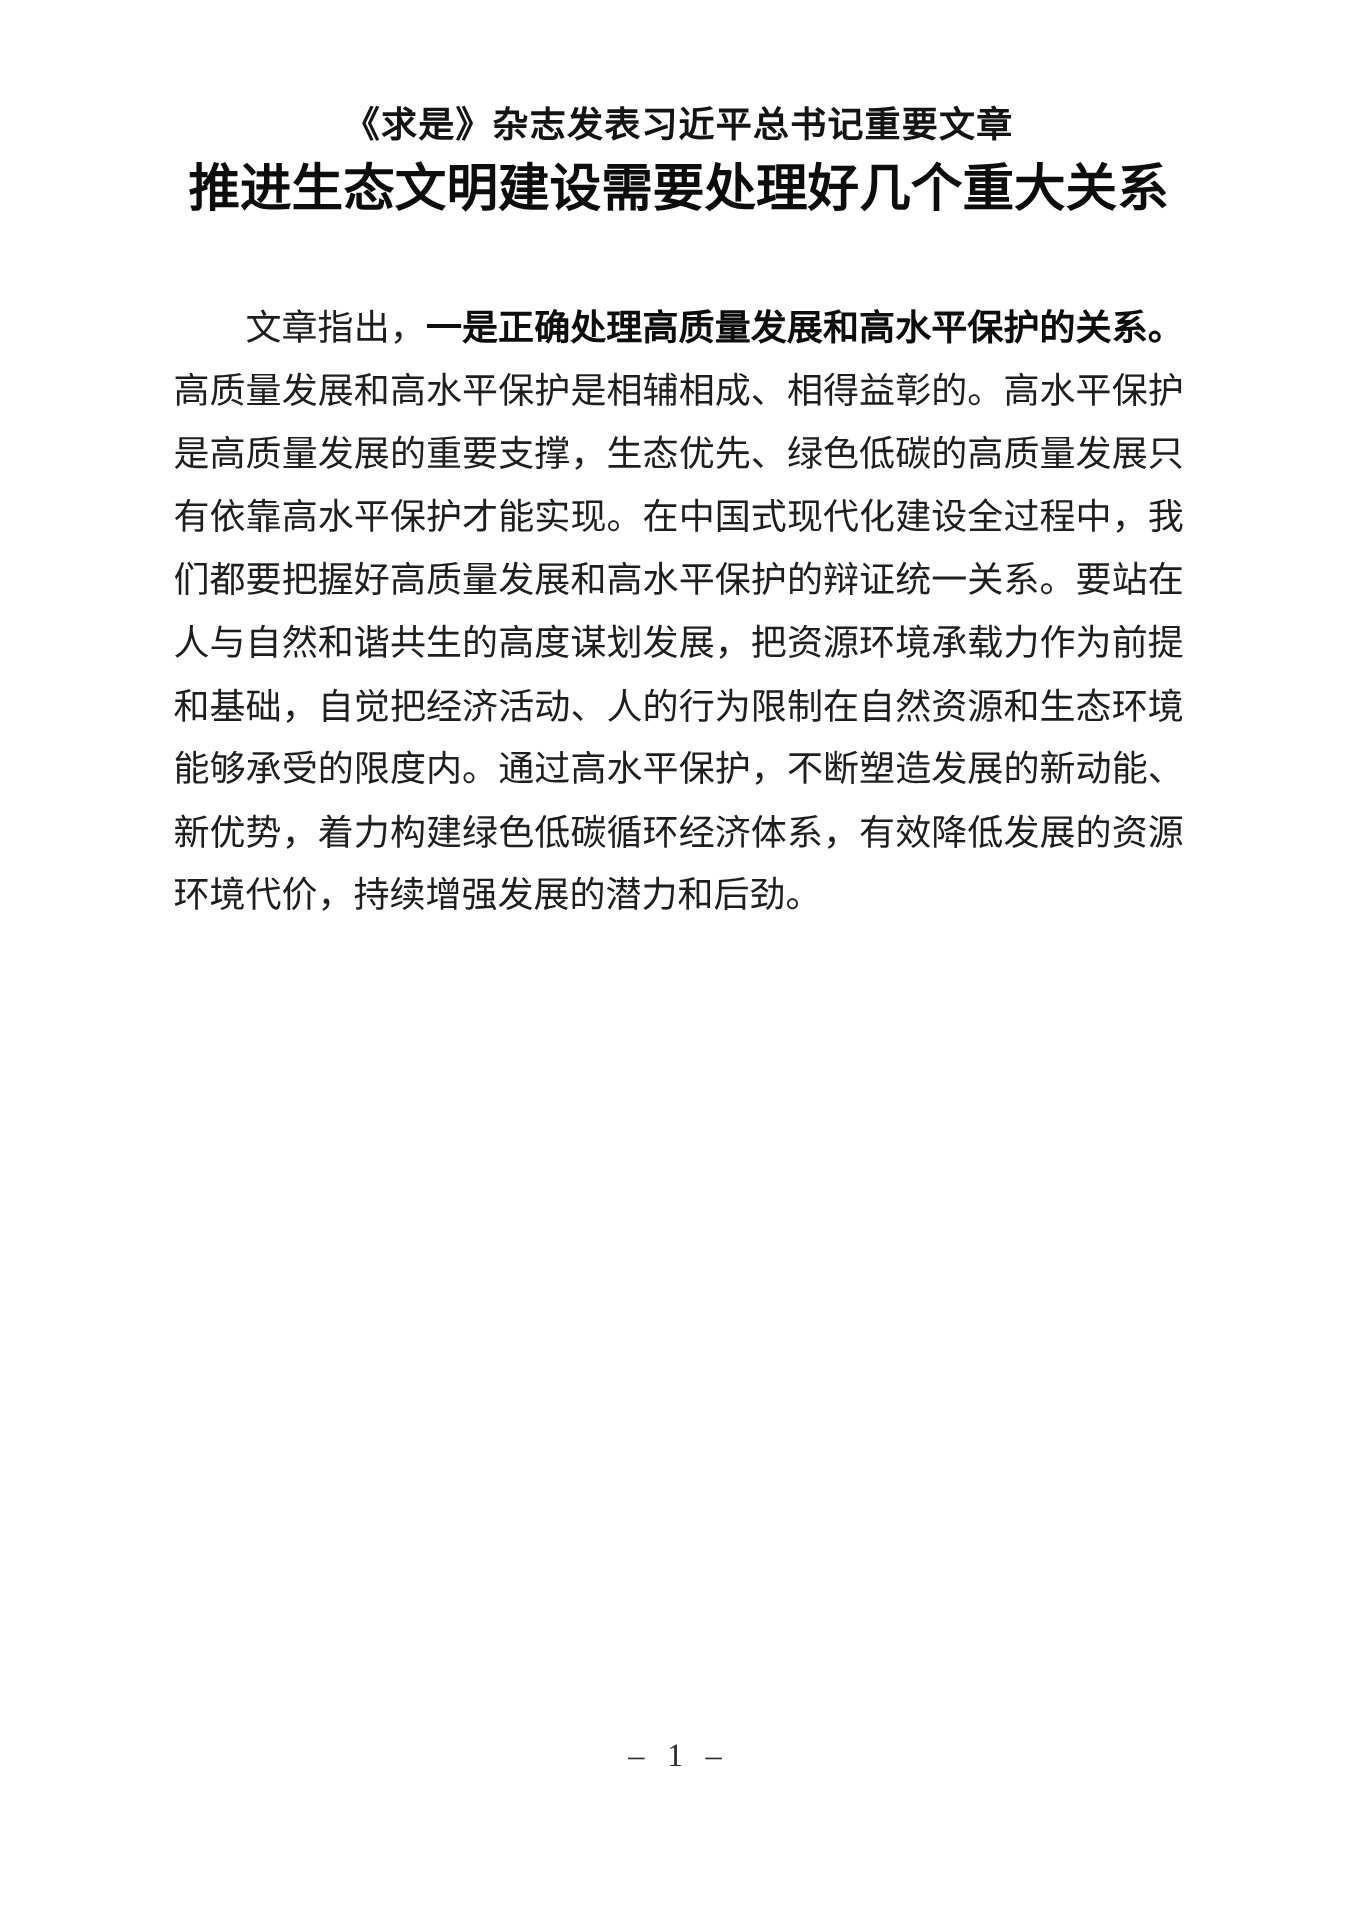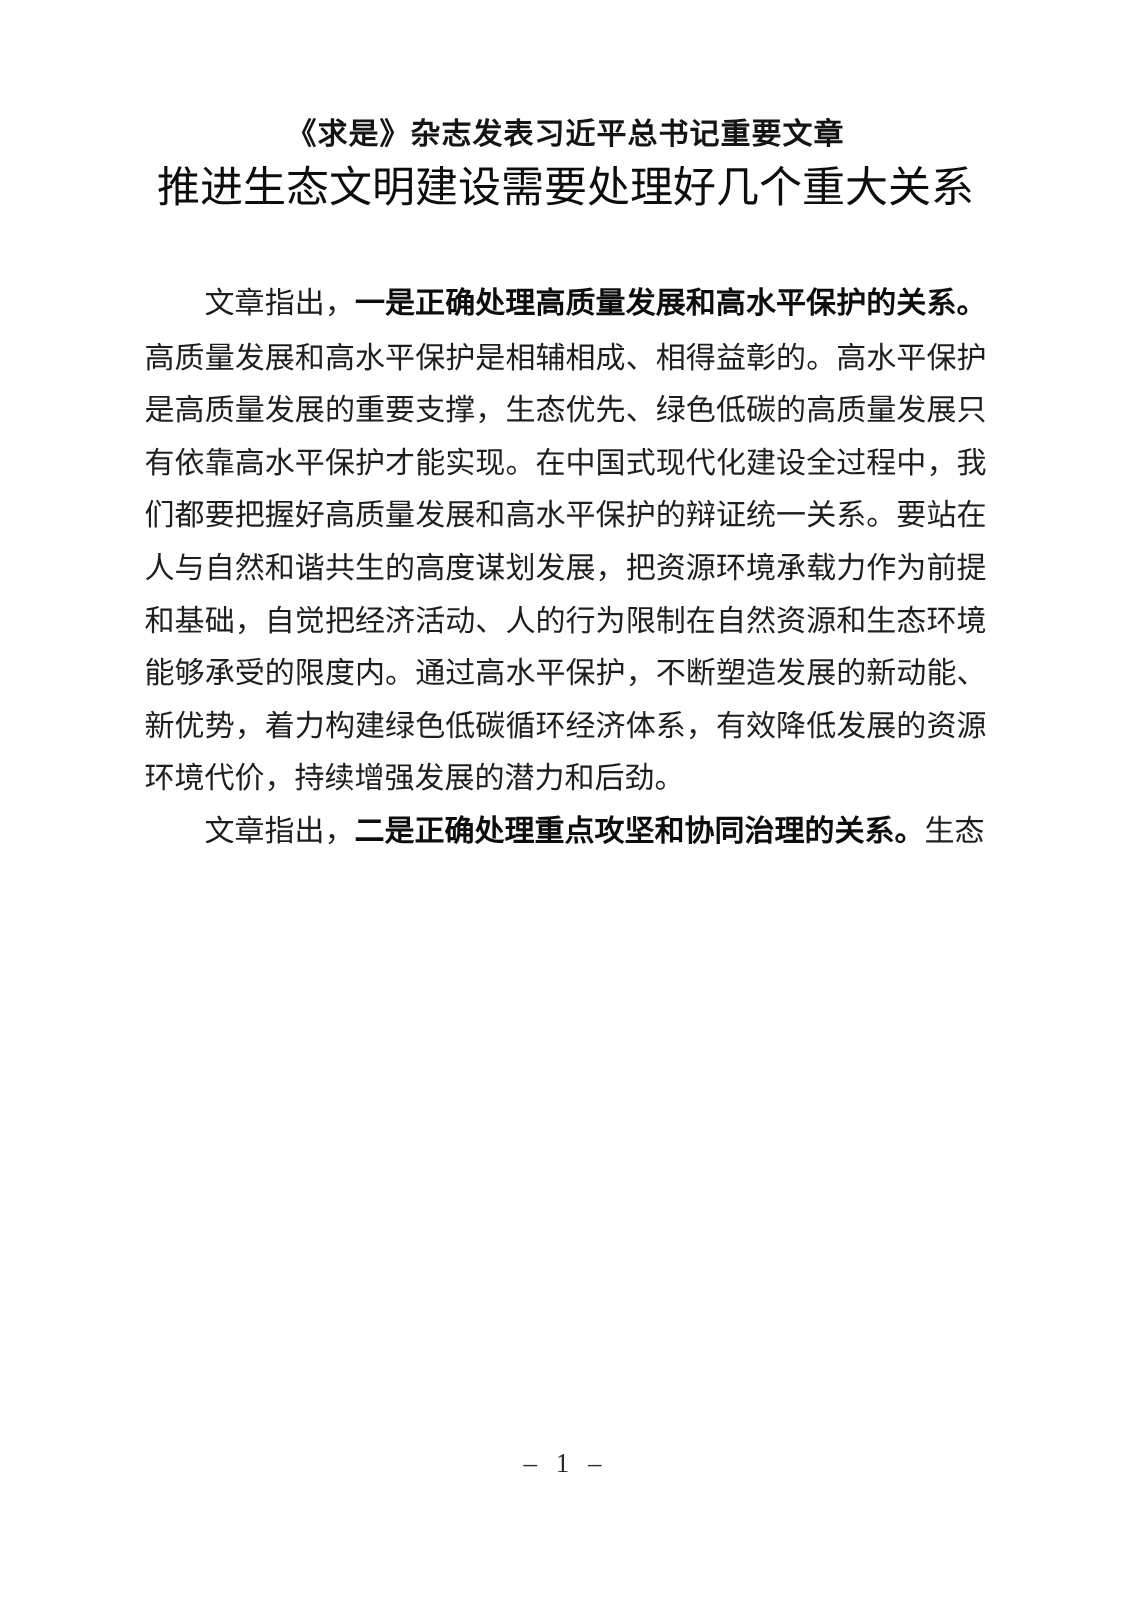--- a/index.html
+++ b/index.html
@@ -12,55 +12,55 @@
     width: 1131px;
     height: 1600px;
     background: #ffffff;
     color: #1c1c1c;
     font-family: "Liberation Serif", "DejaVu Serif", serif;
     overflow: hidden;
   }
   .content {
     width: 842px;
     margin: 0 auto;
-    padding-top: 111px;
+    padding-top: 82px;
   }
   .kicker {
     text-align: center;
     font-size: 30px;
     line-height: 46px;
     font-weight: bold;
     letter-spacing: 1px;
     color: #141414;
   }
   .title {
     margin: 2px 0 0 0;
     text-align: center;
     font-size: 43px;
     line-height: 58px;
-    font-weight: 400;
+    font-weight: 700;
     letter-spacing: 0px;
     color: #0d0d0d;
     font-family: "Liberation Serif", "DejaVu Serif", serif;
   }
   .body-text {
     margin-top: 60px;
     font-size: 30px;
     line-height: 52.6px;
     text-align: justify;
     text-justify: inter-character;
     color: #1e1e1e;
   }
   .body-text p {
     margin: 0;
     text-indent: 2em;
   }
   .em-run {
     font-weight: bold;
-    font-family: Liberation Mono, monospace;
+    font-family: Liberation Serif, serif;
     color: #0d0d0d;
   }
   .footer {
     position: absolute;
     top: 1448px;
     left: 0;
     width: 100%;
     text-align: center;
     font-size: 27px;
     letter-spacing: 6px;
@@ -77,21 +77,20 @@
       <div class="kicker">《求是》杂志发表习近平总书记重要文章</div>
       <h1 class="title">推进生态文明建设需要处理好几个重大关系</h1>
     </header>
 
     <main class="body-text">
 
 
 
       <p><span>文章指出，</span><span class="em-run">一是正确处理高质量发展和高水平保护的关系。</span><span>高质量发展和高水平保护是相辅相成、相得益彰的。高水平保护是高质量发展的重要支撑，生态优先、绿色低碳的高质量发展只有依靠高水平保护才能实现。在中国式现代化建设全过程中，我们都要把握好高质量发展和高水平保护的辩证统一关系。要站在人与自然和谐共生的高度谋划发展，把资源环境承载力作为前提和基础，自觉把经济活动、人的行为限制在自然资源和生态环境能够承受的限度内。通过高水平保护，不断塑造发展的新动能、新优势，着力构建绿色低碳循环经济体系，有效降低发展的资源环境代价，持续增强发展的潜力和后劲。</span></p>
 
-      <p><span>文章指出，</span><span class="em-run">二是正确处理重点攻坚和协同治理的关系。</span><span>生态</span></p>
 
     </main>
   </div>
 
   <footer class="footer">
     <span>– 1 –</span>
   </footer>
 </div>
 
 </body></html>

